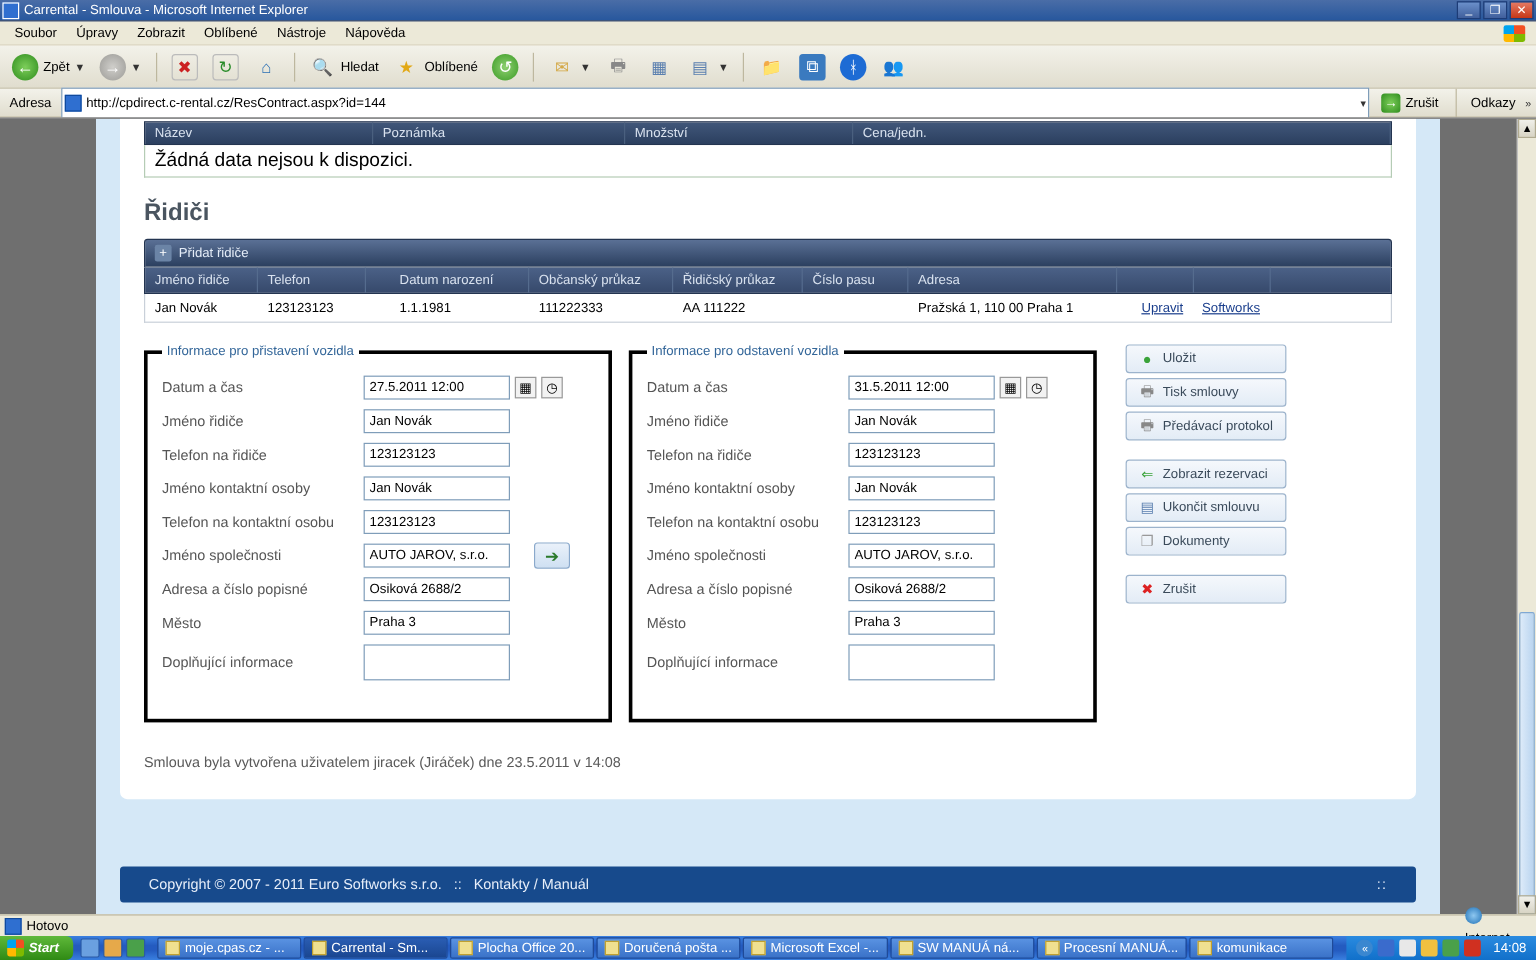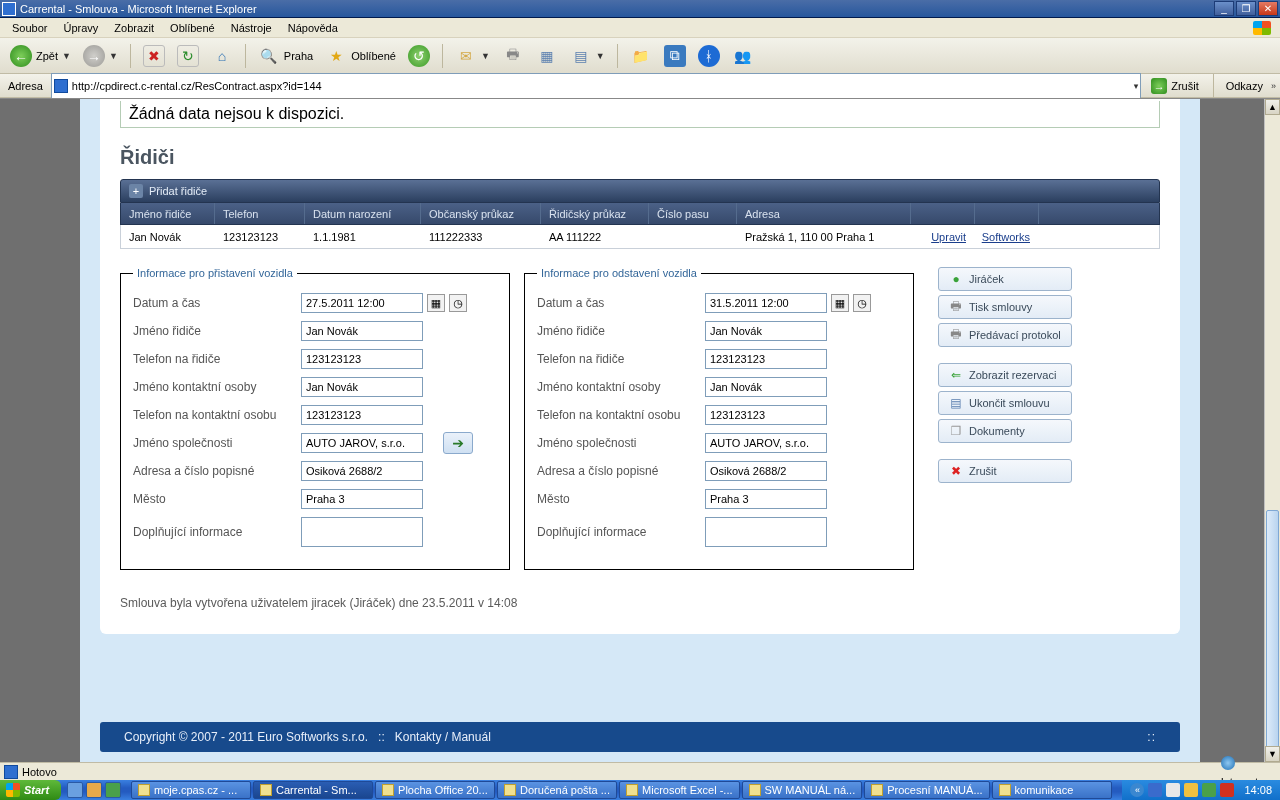--- a/index.html
+++ b/index.html
@@ -49,25 +49,25 @@
 .tbl-empty{border:1px solid #b5ccb5;border-top:none;padding:4px 8px;background:#fff;font-size:16px;}
 
 h2.section{font-family:'Trebuchet MS',Arial;font-size:20px;color:#4a5560;margin:18px 0 10px 0;font-weight:bold;}
 
 .drivers-bar{height:24px;background:linear-gradient(#5a7095,#2b3f5f);border:1px solid #233450;border-radius:3px 3px 0 0;display:flex;align-items:center;padding:0 8px;gap:6px;color:#e4ecf7;}
 .drivers-bar .plus-ico{width:14px;height:14px;background:#6b84a6;border-radius:2px;color:#fff;display:flex;align-items:center;justify-content:center;font-size:11px;}
 .drivers-hdr{display:flex;background:linear-gradient(#4b6187,#36496b);color:#d9e2ef;border:1px solid #233450;border-top:none;height:22px;align-items:center;font-size:11px;}
 .drivers-hdr>div{border-right:1px solid #556c8e;padding:0 8px;height:100%;display:flex;align-items:center;}
 .drivers-row{display:flex;border:1px solid #c9d0d9;border-top:none;background:#fff;height:24px;align-items:center;font-size:11px;}
 .drivers-row>div{padding:0 8px;height:100%;display:flex;align-items:center;border-right:1px solid transparent;}
-.dc1{width:94px;}.dc2{width:90px;}.dc3{width:116px;}.dc4{width:120px;}.dc5{width:108px;}.dc6{width:88px;}.dc7{width:174px;}.dc8{width:64px;justify-content:flex-end;}.dc9{width:64px;justify-content:flex-end;}
+.dc1{width:94px;}.dc2{width:90px;}.dc3{width:116px;margin-left:20px;}.dc4{width:120px;}.dc5{width:108px;}.dc6{width:88px;}.dc7{width:174px;}.dc8{width:64px;justify-content:flex-end;}.dc9{width:64px;justify-content:flex-end;}
 a.lnk{color:#1a3e8c;text-decoration:underline;cursor:pointer;}
 
 .info-row{display:flex;gap:14px;margin-top:18px;}
-fieldset.info{border:1px solid #000000;padding:10px 12px 18px 12px;width:390px;}
+fieldset.info{border:3px solid #000000;padding:10px 12px 28px 12px;width:390px;}
 fieldset.info legend{color:#336699;font-size:11px;padding:0 4px;}
 .frow{display:flex;align-items:center;height:28px;}
 .frow label{width:168px;color:#555;font-size:12px;}
 .frow input[type=text]{width:122px;height:20px;border:1px solid #7f9db9;padding:0 4px;font-size:11px;}
 .frow .ico-btn{width:18px;height:18px;border:1px solid #999;margin-left:4px;display:flex;align-items:center;justify-content:center;background:#f2f2f2;cursor:pointer;font-size:11px;}
 .frow .copy-btn{width:30px;height:22px;border:1px solid #8aa9cc;border-radius:3px;background:linear-gradient(#eaf1fa,#cfe0f2);margin-left:20px;display:flex;align-items:center;justify-content:center;cursor:pointer;color:#2a7a2a;font-size:14px;}
 
 .actions{display:flex;flex-direction:column;gap:4px;margin-left:10px;}
 .act-btn{height:24px;border:1px solid #9cb3cc;border-radius:3px;background:linear-gradient(#f5f8fc,#e3ecf6);display:flex;align-items:center;gap:6px;padding:0 10px;cursor:pointer;color:#3a4a5a;font-size:11px;min-width:100px;}
 .act-btn .ai{width:14px;height:14px;display:flex;align-items:center;justify-content:center;font-size:12px;}
@@ -141,21 +141,21 @@
     </div>
   <div class="tb-btn">
       <div class="tb-ico" style="border:1px solid #bbb;color:#2a8c2a;">↻</div>
     </div>
   <div class="tb-btn">
       <div class="tb-ico" style="color:#2a6fb4;">⌂</div>
     </div>
   <div class="tb-sep"></div>
   <div class="tb-btn">
       <div class="tb-ico" style="color:#888;">🔍</div>
-      <span>Praha</span>
+      <span>Hledat</span>
     </div>
   <div class="tb-btn">
       <div class="tb-ico" style="color:#e2a814;">★</div>
       <span>Oblíbené</span>
     </div>
   <div class="tb-btn">
       <div class="tb-ico" style="background:radial-gradient(#8ed070,#3a9a25);border-radius:50%;color:#fff;">↺</div>
     </div>
   <div class="tb-sep"></div>
   <div class="tb-btn">
@@ -201,20 +201,26 @@
   <div class="tb-sep"></div>
   <span class="links-label">Odkazy</span>
   <span class="arrow-dn">»</span>
 </div>
 
 <div class="viewport">
   <div class="page-wrap">
     <div class="content-card">
 
       <div class="top-table">
+        <div class="tbl-hdr">
+          <div class="col1">Název</div>
+          <div class="col2">Poznámka</div>
+          <div class="col3">Množství</div>
+          <div class="col4">Cena/jedn.</div>
+        </div>
         <div class="tbl-empty">Žádná data nejsou k dispozici.</div>
       </div>
 
       <h2 class="section">Řidiči</h2>
 
       <div class="drivers-bar">
         <span class="plus-ico">+</span>
         <span>Přidat řidiče</span>
       </div>
       <div class="drivers-hdr">
@@ -327,21 +333,21 @@
             </div>
           <div class="frow" style="height:38px;">
               <label>Doplňující informace</label>
               <input type="text" style="height: 30px;" value="">
             </div>
         </fieldset>
 
         <div class="actions">
           <div class="act-btn">
               <span class="ai" style="color:#3aa33a;">●</span>
-              <span>Jiráček</span>
+              <span>Uložit</span>
             </div>
           <div class="act-btn">
               <span class="ai" style="color:#888;">🖶</span>
               <span>Tisk smlouvy</span>
             </div>
           <div class="act-btn">
               <span class="ai" style="color:#888;">🖶</span>
               <span>Předávací protokol</span>
             </div>
           <div class="act-gap"></div>
@@ -420,21 +426,21 @@
       <div class="task">
         <span class="task-ico"></span>
         <span>Doručená pošta ...</span>
       </div>
       <div class="task">
         <span class="task-ico"></span>
         <span>Microsoft Excel -...</span>
       </div>
       <div class="task">
         <span class="task-ico"></span>
-        <span>SW MANUÁL ná...</span>
+        <span>SW MANUÁ ná...</span>
       </div>
       <div class="task">
         <span class="task-ico"></span>
         <span>Procesní MANUÁ...</span>
       </div>
       <div class="task">
         <span class="task-ico"></span>
         <span>komunikace</span>
       </div>
     </div>

